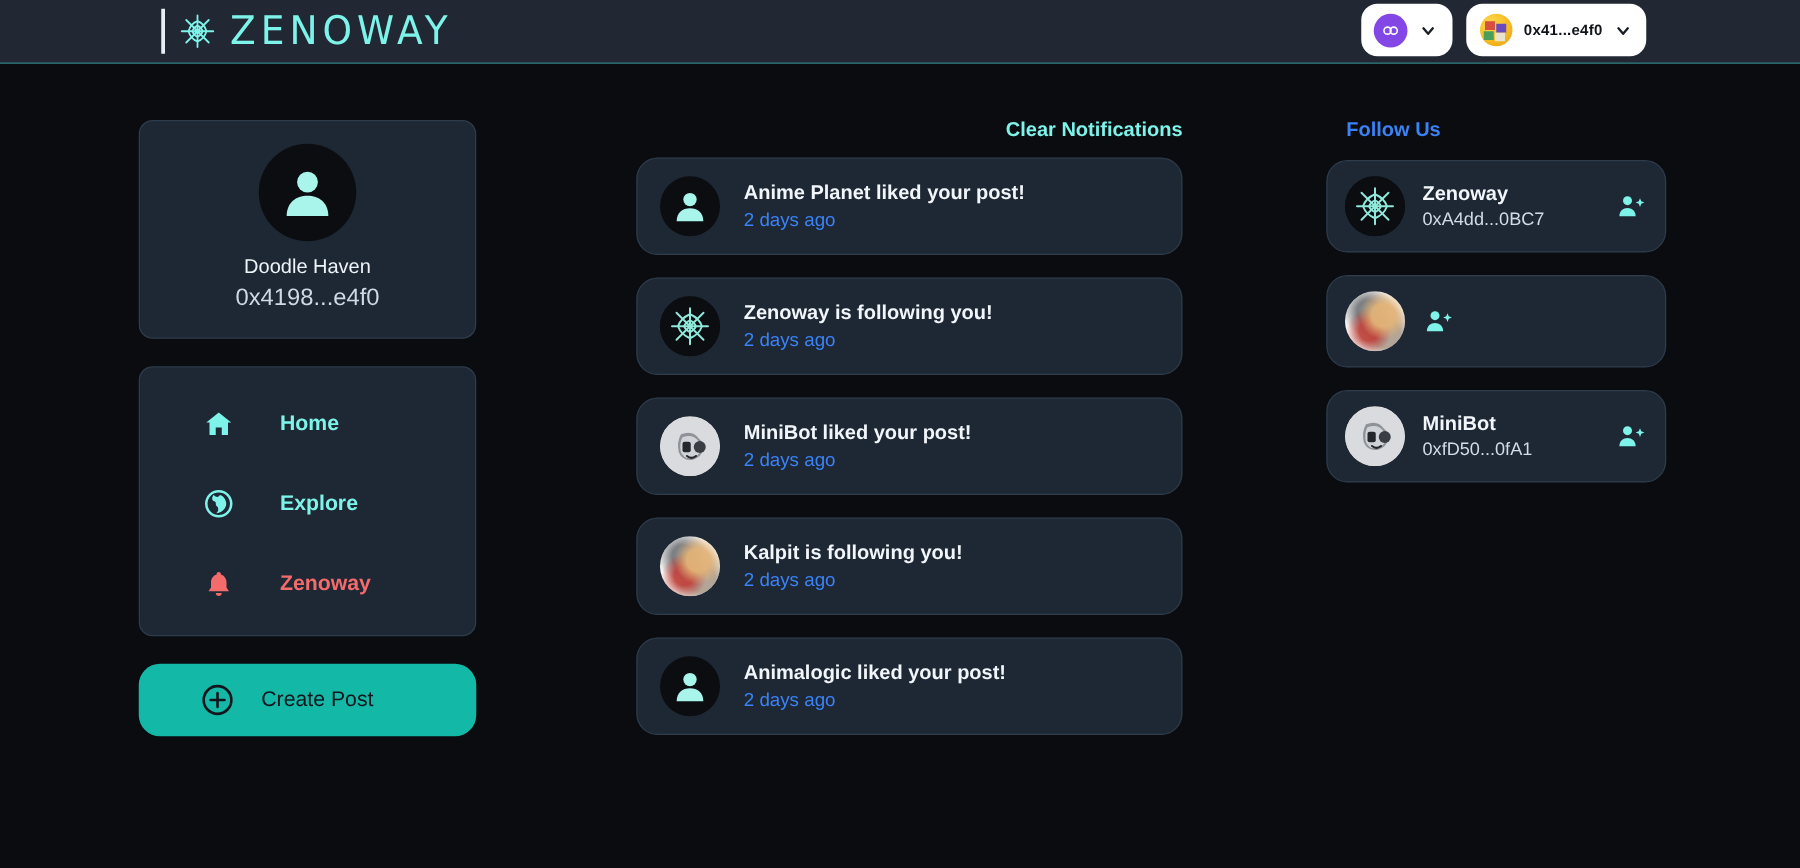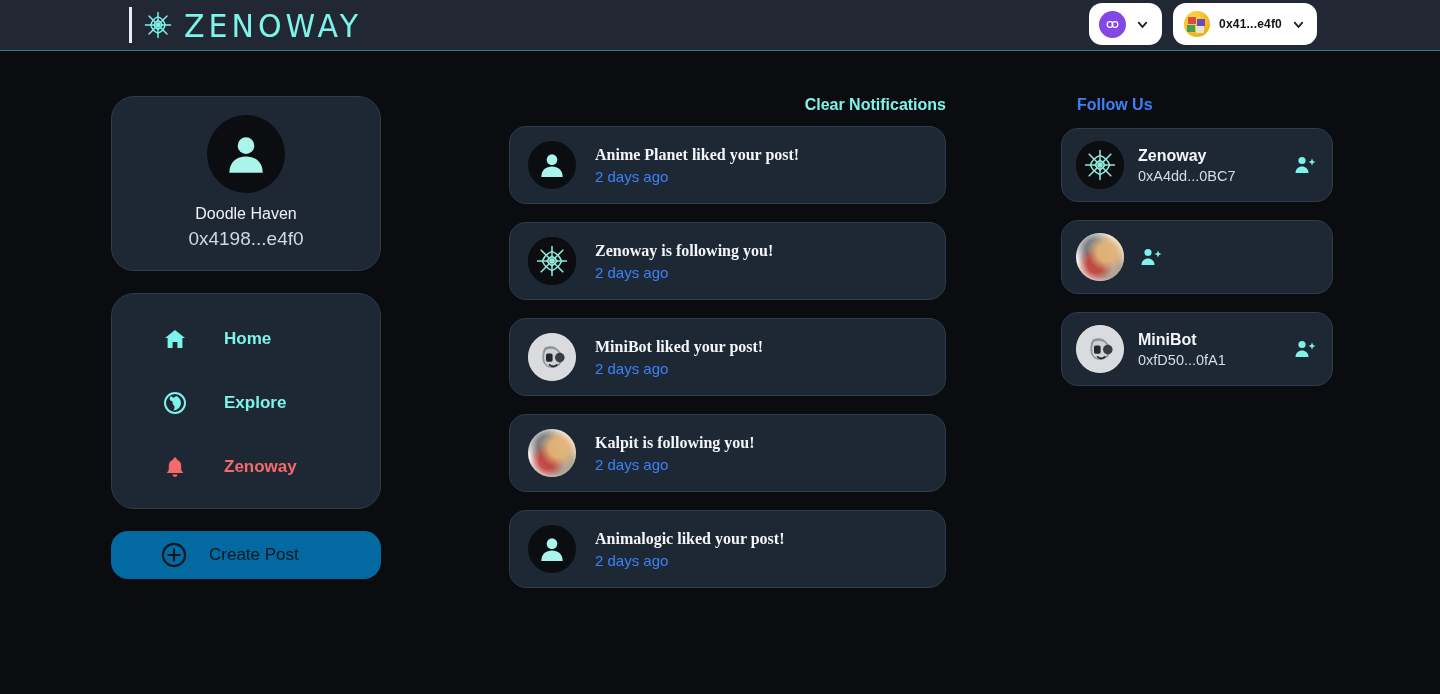--- a/index.html
+++ b/index.html
@@ -101,21 +101,21 @@
   
   .left-col {
     position: absolute;
     left: 111px;
     top: 45px;
     width: 270px;
   }
   .card {
     background: #1e2834;
     border: 1px solid #2e3c4c;
-    border-radius: 23px;
+    border-radius: 11px;
   }
   .profile-card {
     padding: 18px 0 20px;
     text-align: center;
   }
   .avatar-lg {
     width: 78px; height: 78px;
     border-radius: 50%;
     background: #0b0d11;
     margin: 0 auto 12px;
@@ -147,23 +147,23 @@
   .nav-item + .nav-item { margin-top: 18px; }
   .nav-label {
     font-size: 17px;
     font-weight: bold;
     color: #7df3ea;
   }
   .nav-label.alert { color: #f36b6b; }
 
   .create-post {
     margin-top: 22px;
-    height: 48px;
+    height: 58px;
     border-radius: 17px;
-    background: #0369a1;
+    background: #14b8a6;
     display: flex;
     align-items: center;
     padding-left: 49px;
     gap: 21px;
     cursor: pointer;
   }
   .create-post-label {
     font-size: 17px;
     font-weight: 500;
     color: #10161c;
@@ -204,21 +204,20 @@
     flex: 0 0 48px;
     background: #0b0d11;
     display: flex; align-items: center; justify-content: center;
     overflow: hidden;
   }
   .notif-text { display: flex; flex-direction: column; gap: 4px; }
   .notif-title {
     font-size: 16px;
     font-weight: bold;
     color: #f2f6fa;
-    font-family: Liberation Serif, serif;
   }
   .notif-time {
     font-size: 15px;
     color: #3b82f6;
   }
 
   
   .right-col {
     position: absolute;
     left: 1061px;

